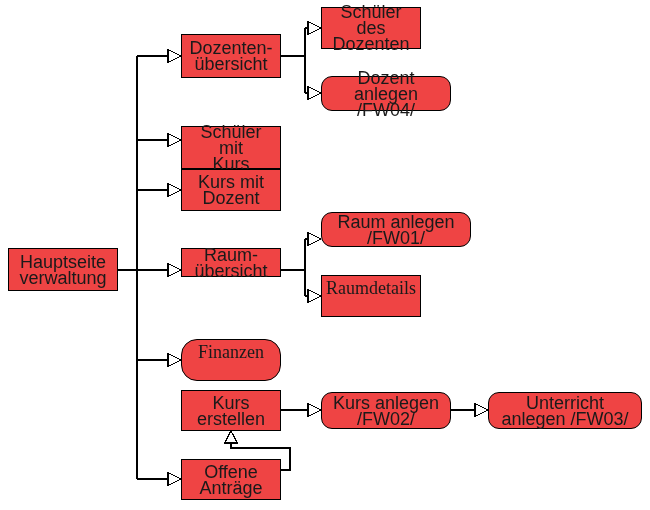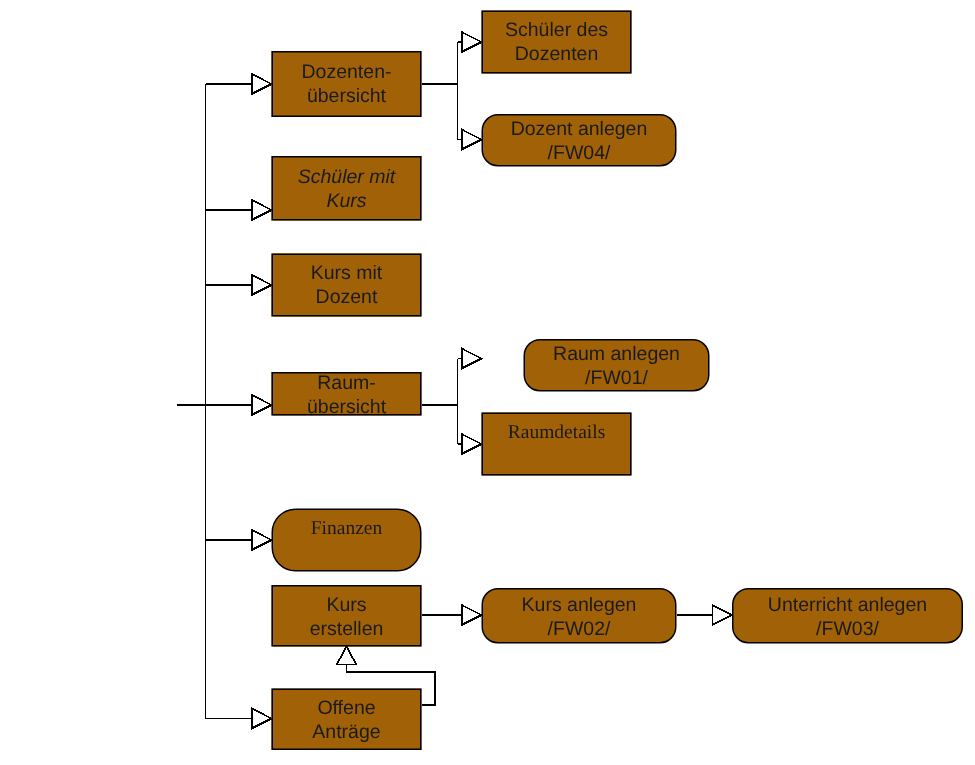--- a/index.html
+++ b/index.html
@@ -22,24 +22,24 @@
     position: absolute;
     left: 0;
     top: 0;
     width: 650px;
     height: 510px;
   }
   .node {
     position: absolute;
     box-sizing: border-box;
     border: 1px solid #000000;
-    background: #a16207;
+    background: #ef4444;
     color: #1a1a1a;
     font-family: "Liberation Sans", sans-serif;
-    font-size: 13px;
+    font-size: 18px;
     line-height: 16px;
     display: flex;
     justify-content: center;
     text-align: center;
     z-index: 2;
   }
   .node.v-center {
     align-items: center;
   }
   .node.v-top {
@@ -111,51 +111,55 @@
         <polygon points="308,289.5 321,296 308,302.5"></polygon>
 
         <polygon points="308,403.5 321,410 308,416.5"></polygon>
         <polygon points="475,403.5 488,410 475,416.5"></polygon>
 
         <polygon points="224.5,443 231,431 237.5,443"></polygon>
       </g>
     </g>
   </svg>
 
+  <div class="node v-center" style="left:8px; top:248px; width:110px; height:43px;">
+    <span class="node-label">Hauptseite
+verwaltung</span>
+  </div>
 
   <div class="node v-center" style="left:181px; top:34px; width:100px; height:44px;">
     <span class="node-label">Dozenten-
 übersicht</span>
   </div>
 
   <div class="node v-center" style="left:321px; top:7px; width:100px; height:42px;">
     <span class="node-label">Schüler des
 Dozenten</span>
   </div>
 
   <div class="node v-center rounded" style="left:321px; top:76px; width:130px; height:35px;">
     <span class="node-label">Dozent anlegen /FW04/</span>
   </div>
 
-  <div class="node v-center" style="left:181px; top:104px; width:100px; height:43px;font-style:italic;">
+  <div class="node v-center" style="left:181px; top:126px; width:100px; height:43px;">
     <span class="node-label">Schüler mit
 Kurs</span>
   </div>
 
   <div class="node v-center" style="left:181px; top:169px; width:100px; height:42px;">
     <span class="node-label">Kurs mit
 Dozent</span>
   </div>
 
   <div class="node v-center" style="left:181px; top:248px; width:100px; height:29px;">
     <span class="node-label">Raum-
 übersicht</span>
   </div>
 
-  <div class="node v-center rounded" style="left:321px; top:226px; width:124px; height:35px;margin-left:28px;">
+  <div class="node v-center rounded" style="left:321px; top:212px; width:150px; height:35px;">
     <span class="node-label">Raum anlegen /FW01/</span>
   </div>
 
   <div class="node v-top" style="left:321px; top:275px; width:100px; height:42px;">
     <span class="node-label">Raumdetails</span>
   </div>
 
   <div class="node v-top" style="left:181px; top:339px; width:100px; height:42px;border-radius:16px;">
     <span class="node-label">Finanzen</span>
   </div>

